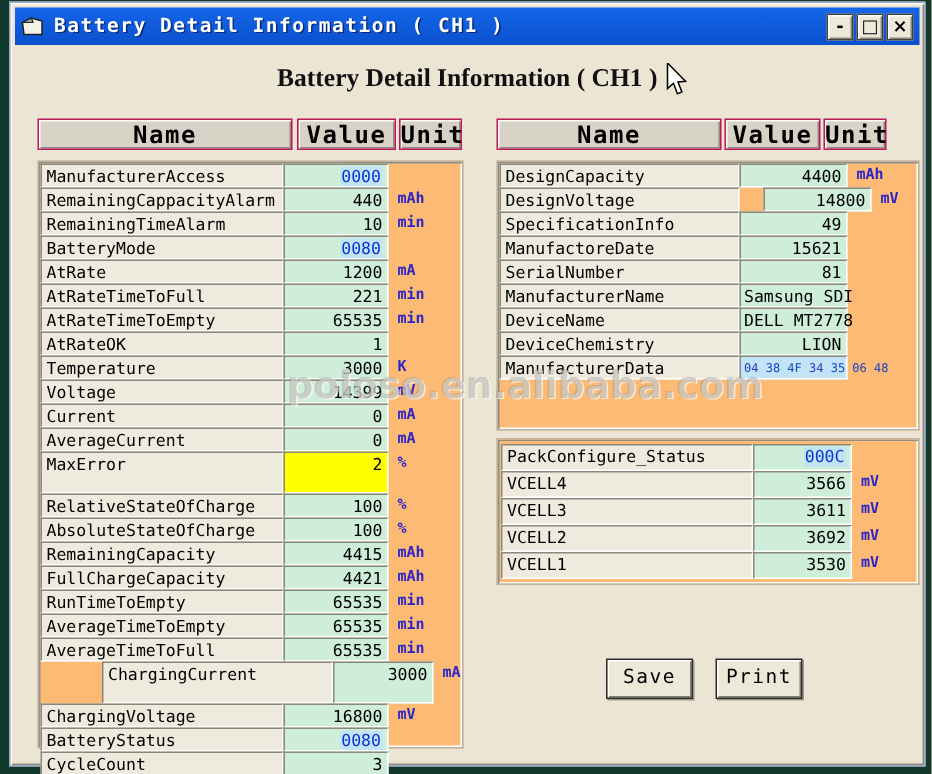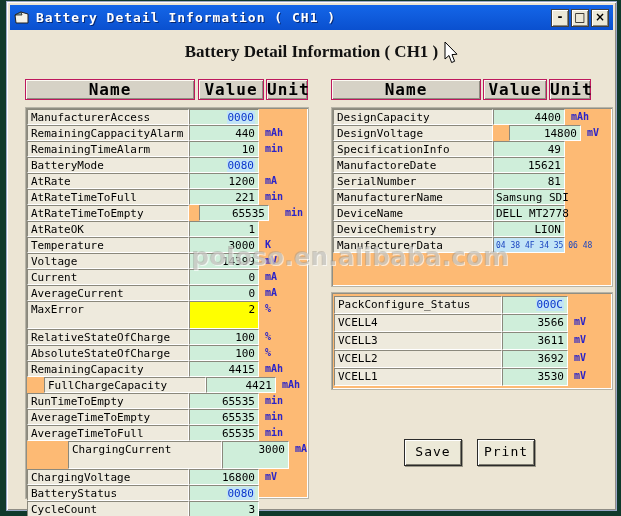--- a/index.html
+++ b/index.html
@@ -145,21 +145,21 @@
       <div class="row" style="height: 16px;">
         <div class="cell-name" style="width: 162px;">AtRate</div>
         <div class="cell-value" style="width: 70px;">1200</div>
         <div class="cell-unit">mA</div>
       </div>
       <div class="row" style="height: 16px;">
         <div class="cell-name" style="width: 162px;">AtRateTimeToFull</div>
         <div class="cell-value" style="width: 70px;">221</div>
         <div class="cell-unit">min</div>
       </div>
-      <div class="row" style="height: 16px; gap: 10px;">
+      <div class="row" style="height: 16px;">
         <div class="cell-name" style="width: 162px;">AtRateTimeToEmpty</div>
         <div class="cell-value" style="width: 70px;">65535</div>
         <div class="cell-unit">min</div>
       </div>
       <div class="row" style="height: 16px;">
         <div class="cell-name" style="width: 162px;">AtRateOK</div>
         <div class="cell-value" style="width: 70px;">1</div>
         <div class="cell-unit"></div>
       </div>
       <div class="row" style="height: 16px;">
@@ -195,21 +195,21 @@
       <div class="row" style="height: 16px;">
         <div class="cell-name" style="width: 162px;">AbsoluteStateOfCharge</div>
         <div class="cell-value" style="width: 70px;">100</div>
         <div class="cell-unit">%</div>
       </div>
       <div class="row" style="height: 16px;">
         <div class="cell-name" style="width: 162px;">RemainingCapacity</div>
         <div class="cell-value" style="width: 70px;">4415</div>
         <div class="cell-unit">mAh</div>
       </div>
-      <div class="row" style="height: 16px; margin-left: 17px;">
+      <div class="row" style="height: 16px;">
         <div class="cell-name" style="width: 162px;">FullChargeCapacity</div>
         <div class="cell-value" style="width: 70px;">4421</div>
         <div class="cell-unit">mAh</div>
       </div>
       <div class="row" style="height: 16px;">
         <div class="cell-name" style="width: 162px;">RunTimeToEmpty</div>
         <div class="cell-value" style="width: 70px;">65535</div>
         <div class="cell-unit">min</div>
       </div>
       <div class="row" style="height: 16px;">

